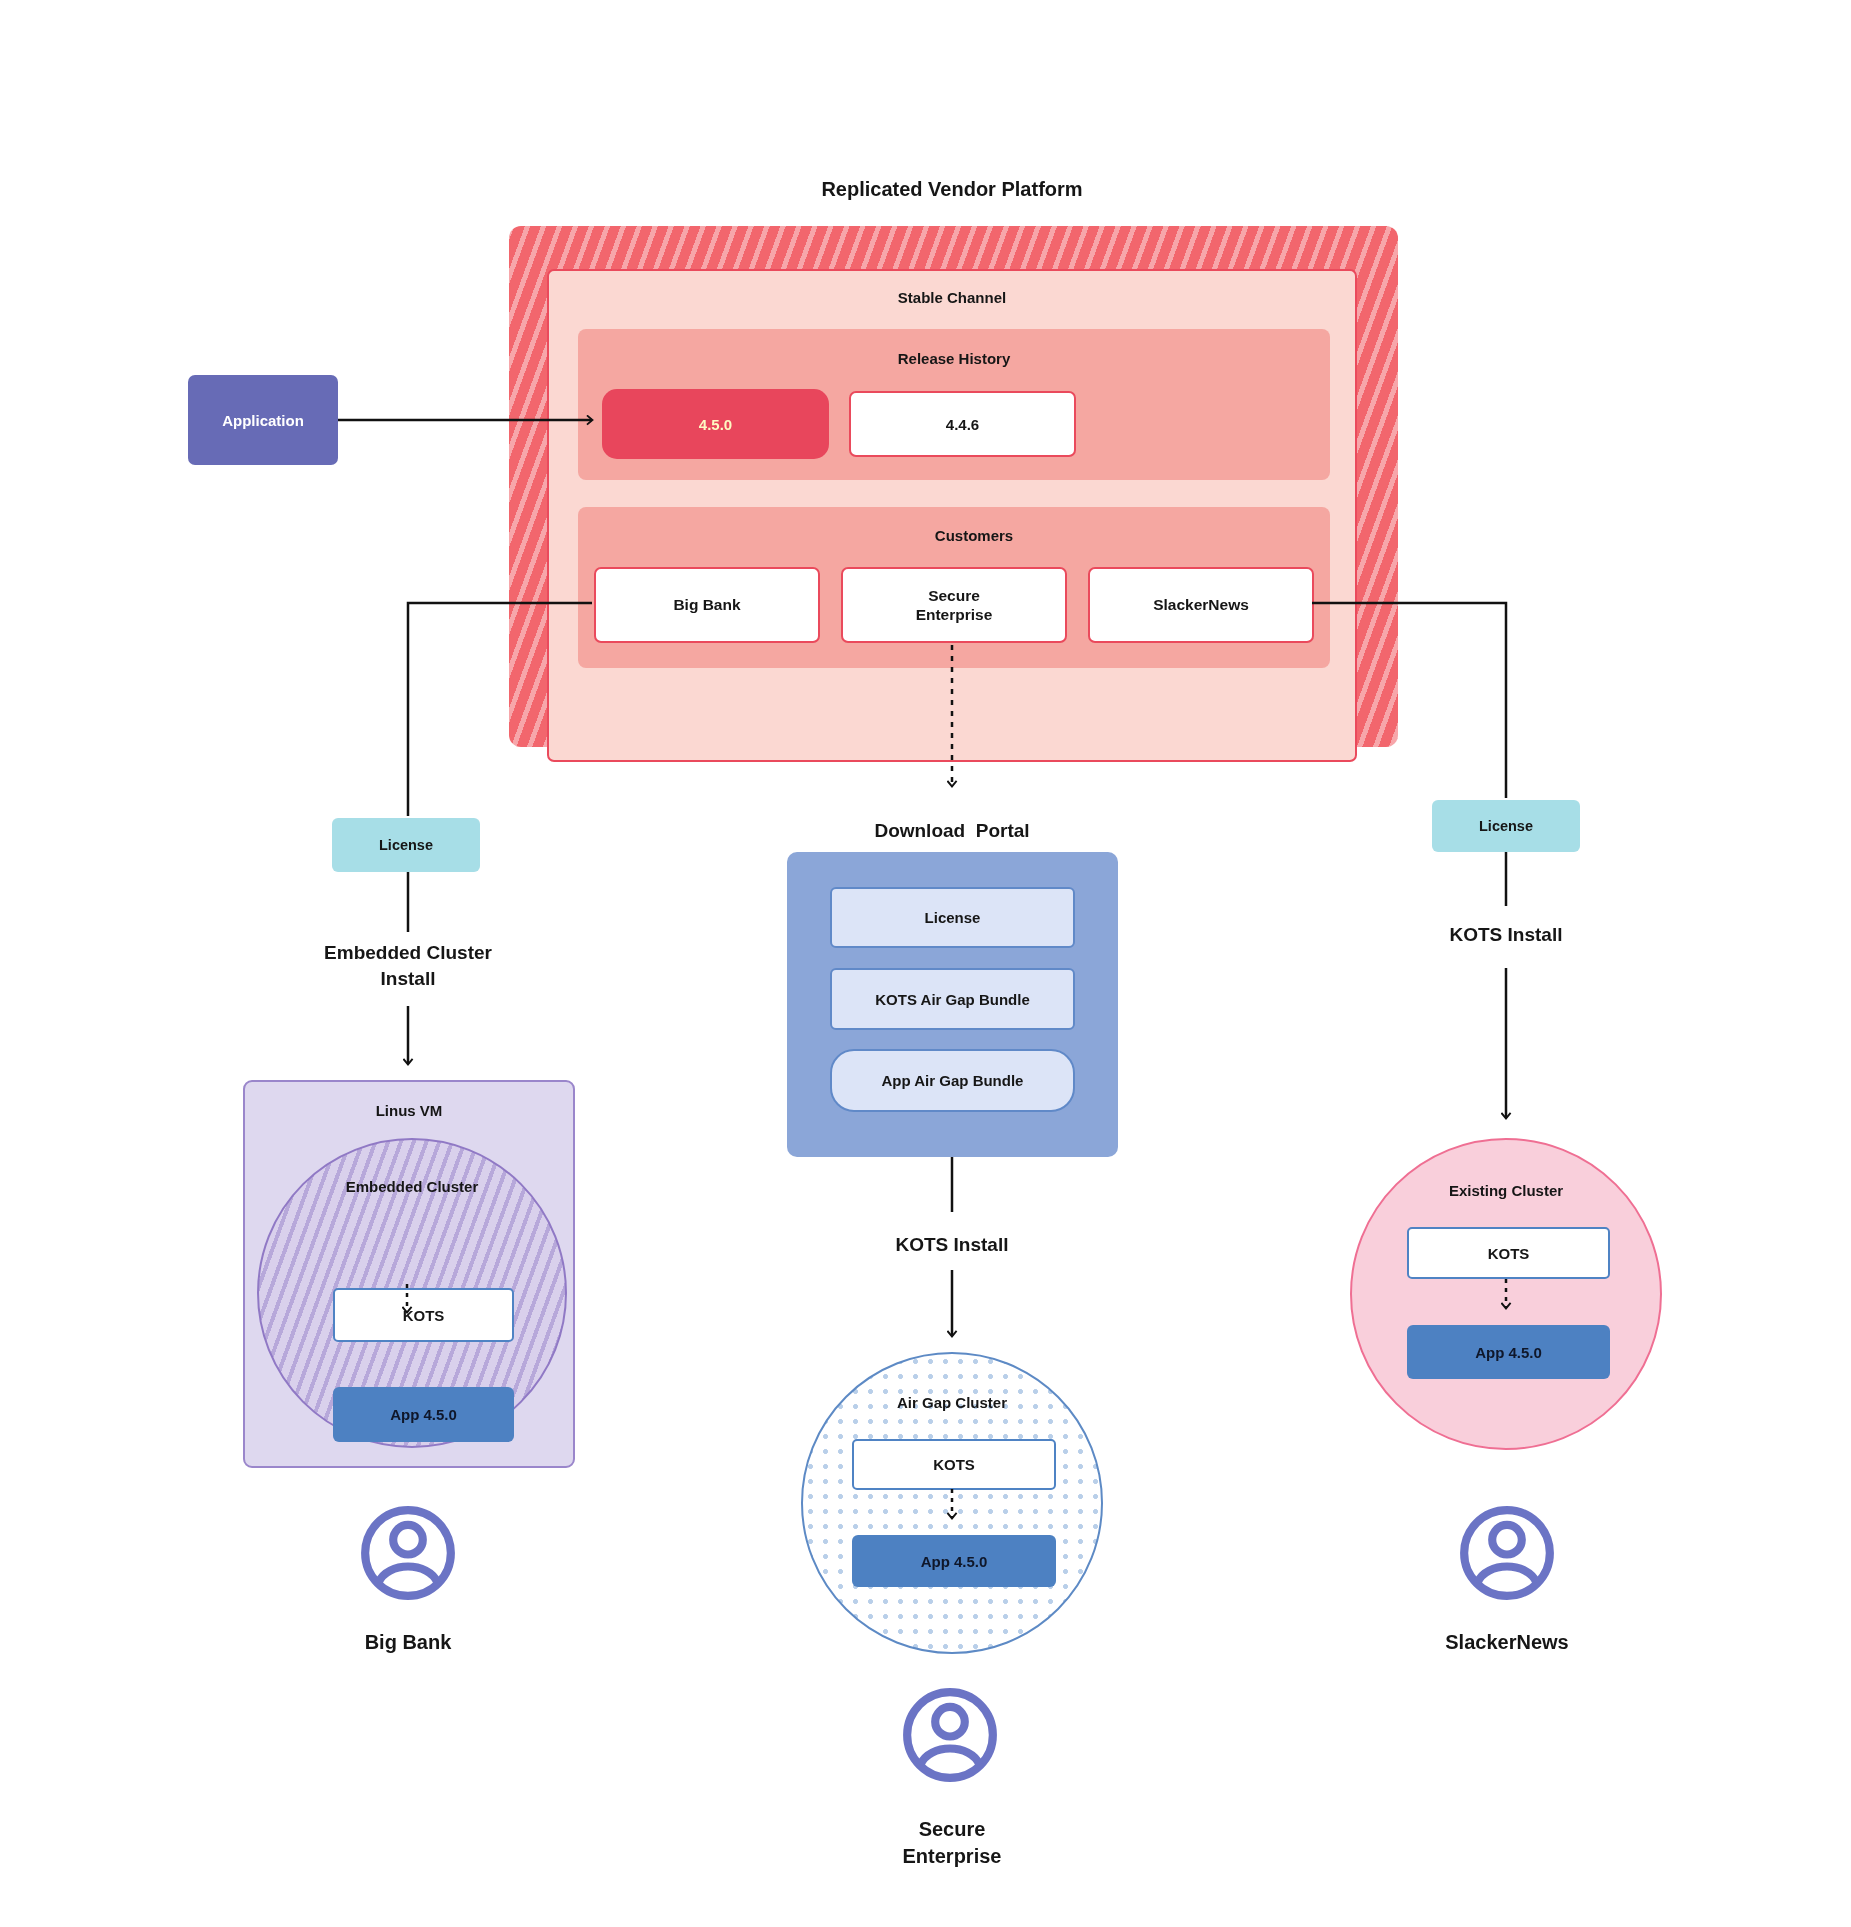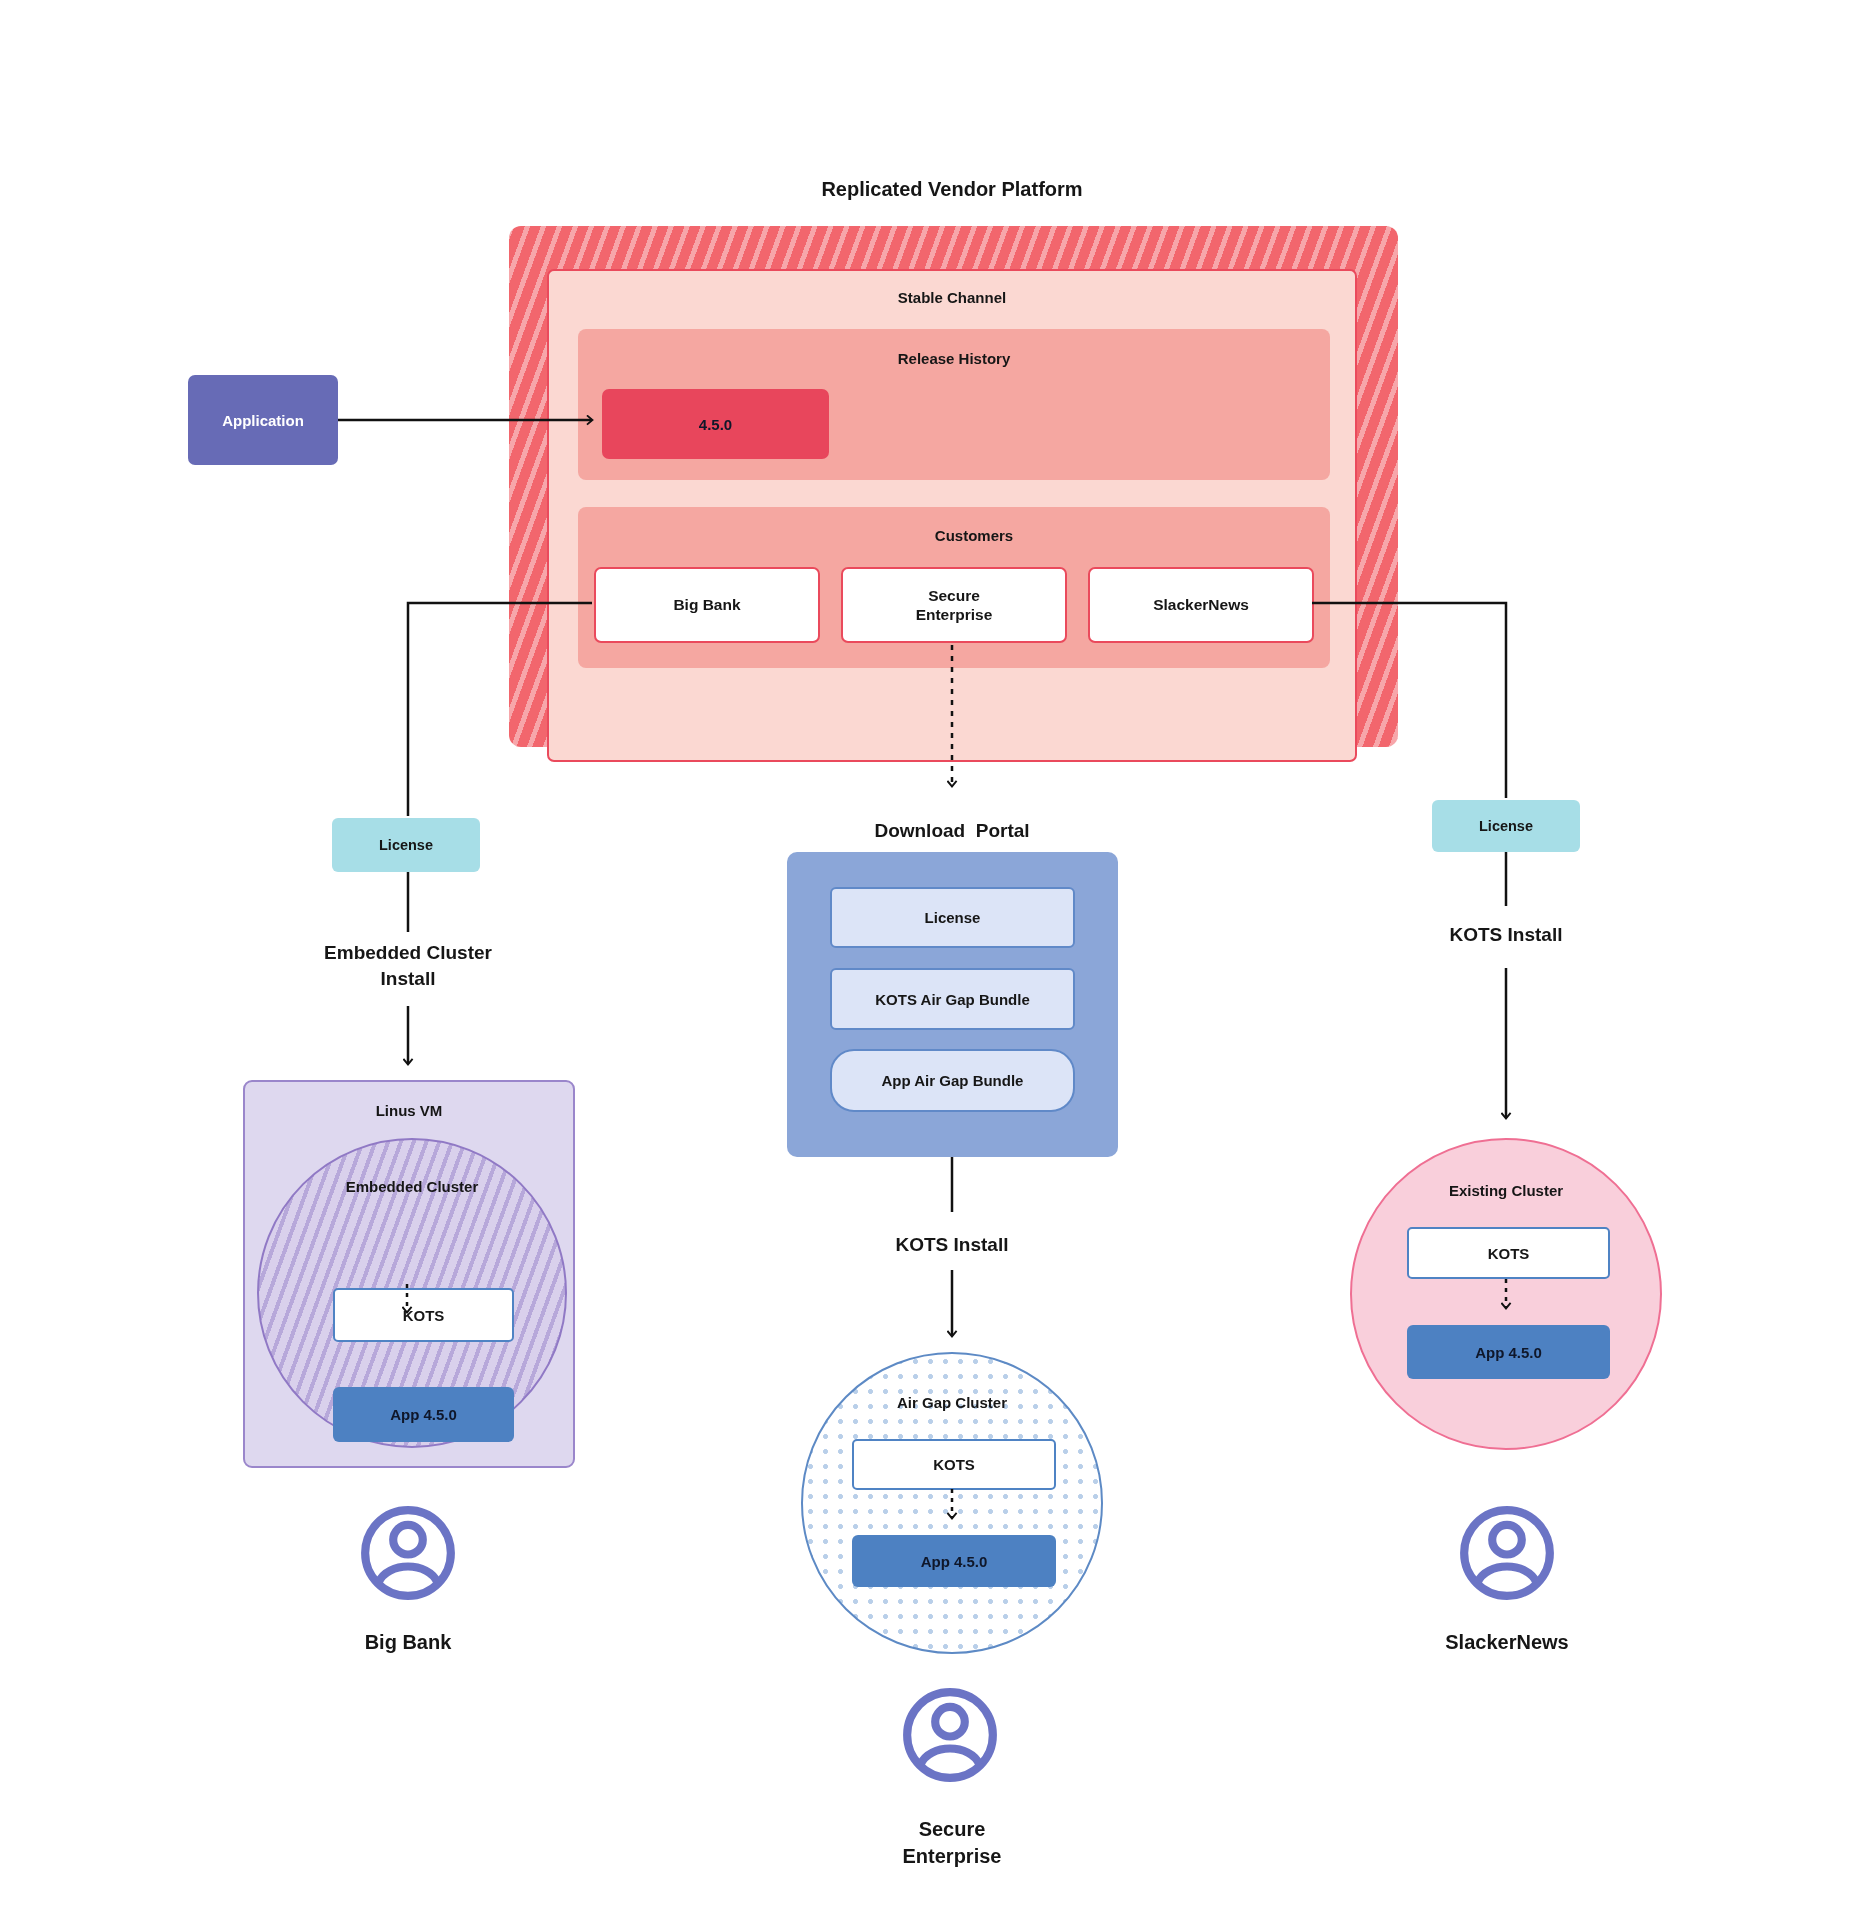--- a/index.html
+++ b/index.html
@@ -18,21 +18,21 @@
     left:509px;top:226px;width:889px;height:521px;border-radius:12px;
     background:repeating-linear-gradient(110deg, rgba(255,255,255,0.42) 0 5px, rgba(255,255,255,0) 5px 15px), #f2666d;
   }
   .stable{
     left:38px;top:43px;width:810px;height:493px;border-radius:7px;
     background:#fbd8d2;border:2.5px solid #ea4a5c;box-sizing:border-box;
   }
   .stable-label{left:0;top:18px;width:100%;font-size:15px;font-weight:600;text-align:center;}
   .rhistory{left:29px;top:58px;width:752px;height:151px;border-radius:8px;background:#f5a7a1;}
   .rh-label{left:0;top:21px;width:100%;font-size:15px;font-weight:600;text-align:center;}
-  .rel-450{left:24px;top:60px;width:227px;height:70px;border-radius:7px;background:#e8465c;color:#0f172a;font-size:15px;font-weight:600;}
+  .rel-450{left:24px;top:60px;width:227px;height:70px;border-radius:15px;background:#e8465c;color:#fef9c3;font-size:15px;font-weight:600;}
   .rel-446{left:271px;top:62px;width:227px;height:66px;border-radius:7px;background:#ffffff;border:2px solid #ea4a5c;box-sizing:border-box;font-size:15px;font-weight:600;}
   .customers{left:29px;top:236px;width:752px;height:161px;border-radius:8px;background:#f5a7a1;}
   .cust-label{left:0;top:20px;width:100%;font-size:15px;font-weight:600;text-align:center;padding-left:20px;}
   .cust-box{top:60px;width:226px;height:76px;border-radius:7px;background:#ffffff;border:2px solid #ea4a5c;box-sizing:border-box;font-size:15.5px;font-weight:600;line-height:1.25;}
   .cust-0{left:16px;} .cust-1{left:263px;} .cust-2{left:510px;}
   .wrap-narrow{display:inline-block;max-width:110px;}
 
   
   .application{left:188px;top:375px;width:150px;height:90px;border-radius:7px;background:#676bb6;color:#ffffff;font-size:15px;font-weight:600;}
 
@@ -106,20 +106,21 @@
 
   <div class="abs title">Replicated Vendor Platform</div>
 
   <div class="abs vendor">
     <div class="abs stable">
       <div class="abs stable-label">Stable Channel</div>
 
       <div class="abs rhistory">
         <div class="abs rh-label">Release History</div>
         <div class="abs ctr rel-450">4.5.0</div>
+        <div class="abs ctr rel-446">4.4.6</div>
       </div>
 
       <div class="abs customers">
         <div class="abs cust-label">Customers</div>
         <div class="abs ctr cust-box cust-0">
           <span>Big Bank</span>
         </div>
         <div class="abs ctr cust-box cust-1">
           <span class="wrap-narrow">Secure Enterprise</span>
         </div>

